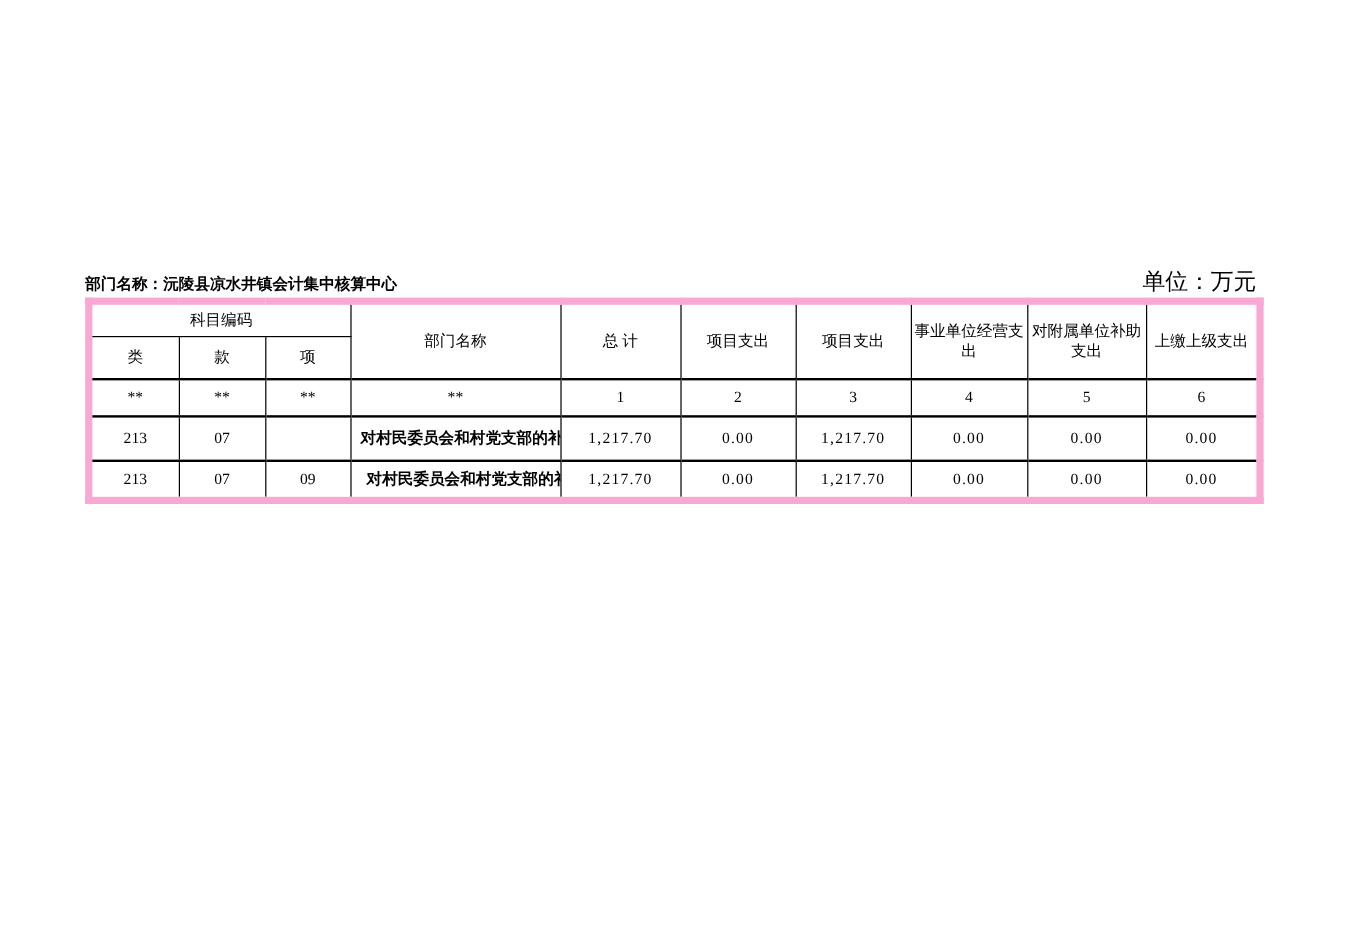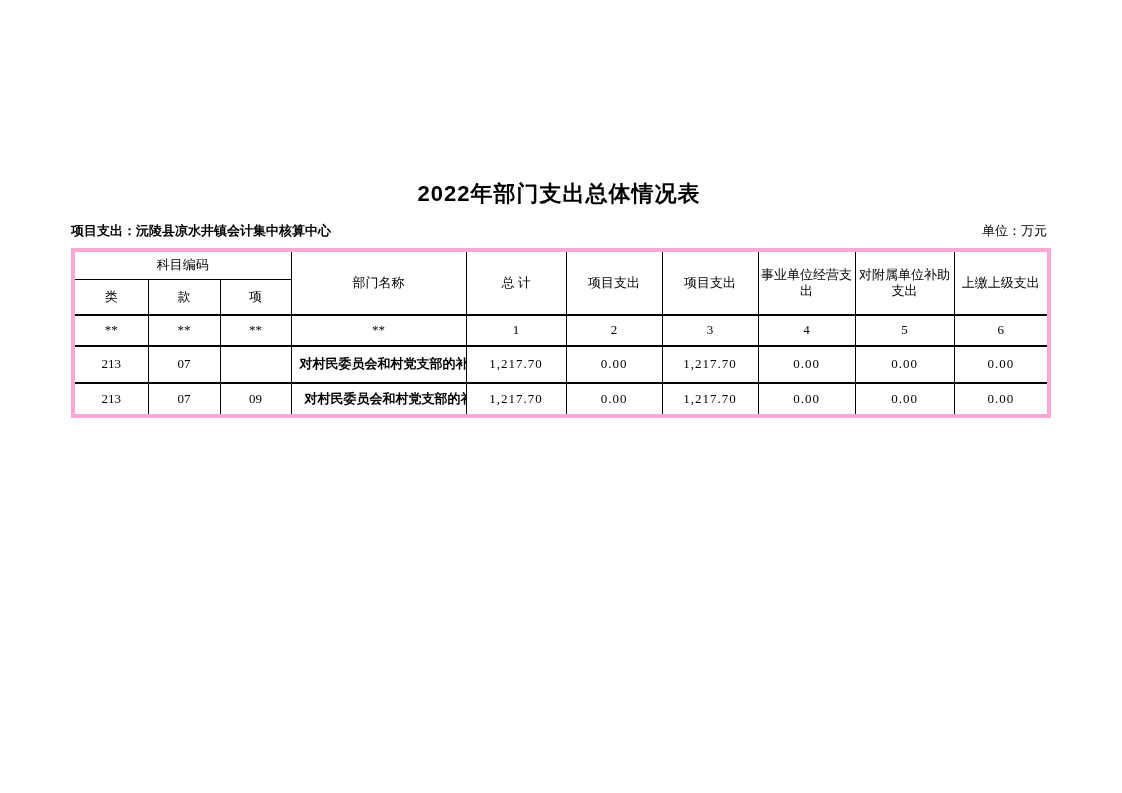--- a/index.html
+++ b/index.html
@@ -37,30 +37,30 @@
     justify-content: space-between;
     align-items: baseline;
   }
   .meta .dept {
     font-family: "Liberation Sans", sans-serif;
     font-weight: bold;
     font-size: 13px;
   }
   .meta .unit {
     font-family: "Liberation Serif", serif;
-    font-size: 13px;
+    font-size: 19px;
   }
   table.report {
     position: absolute;
     left: 71px;
     top: 248px;
     width: 976px;
     border-collapse: collapse;
     table-layout: fixed;
-    border: 4px solid #f9a8d4;
+    border: 6px solid #f9a8d4;
   }
   table.report td {
     border: 1px solid #000;
     text-align: center;
     vertical-align: middle;
     font-size: 13px;
     line-height: 1.25;
     padding: 0 2px;
     overflow: hidden;
   }
@@ -86,24 +86,23 @@
     letter-spacing: 0;
   }
   td.fn .clip-half { margin-right: -5px; }   
   td.fn .clip-most { margin-right: -10px; }  
 </style>
 </head>
 <body>
 
 <div class="page">
 
-  <div class="title">2022年部门支出总体情况表</div>
 
   <div class="meta">
-    <span class="dept">项目支出：沅陵县凉水井镇会计集中核算中心</span>
+    <span class="dept">部门名称：沅陵县凉水井镇会计集中核算中心</span>
     <span class="unit">单位：万元</span>
   </div>
 
   <table class="report">
     <colgroup>
       <col style="width:75px">
       <col style="width:72px">
       <col style="width:71px">
       <col style="width:175px">
       <col style="width:100px">

